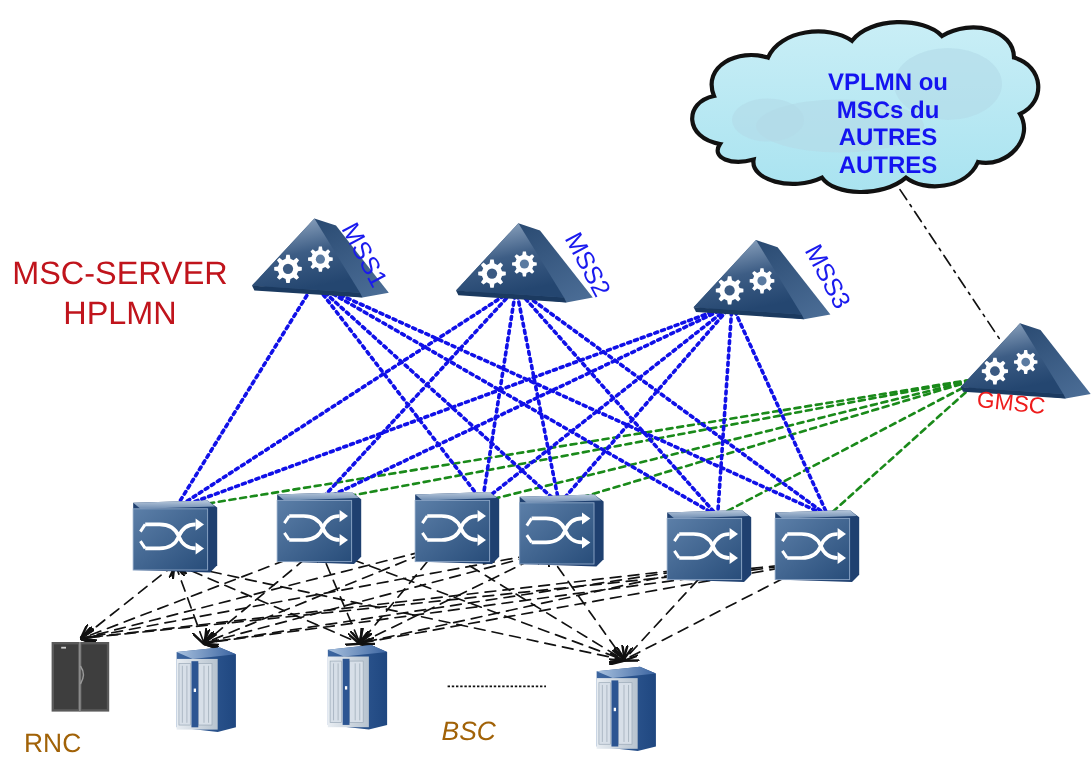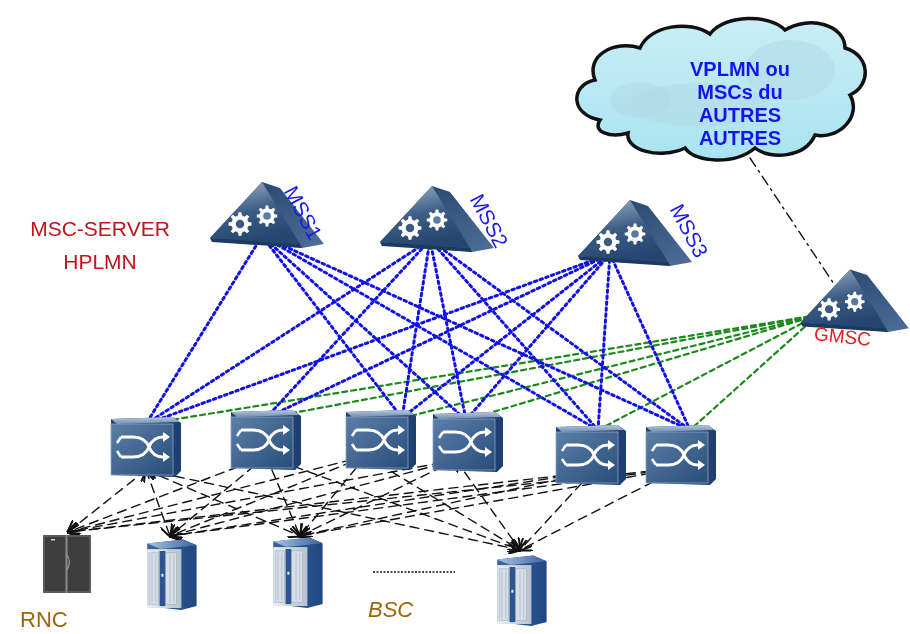--- a/index.html
+++ b/index.html
@@ -1,19 +1,19 @@
 <!DOCTYPE html>
 <html><head>
   <meta charset="utf-8">
   <style>
     html, body { margin: 0; padding: 0; background: #ffffff; }
     body { width: 910px; height: 634px; overflow: hidden; position: relative; font-family: "Liberation Sans", sans-serif; }
     #stage { position: absolute; left: 0; top: 0; width: 910px; height: 634px; }
     .lbl { position: absolute; font-family: "Liberation Sans", sans-serif; white-space: nowrap; }
-    .pool { left: 2px; top: 212px; width: 196px; text-align: center; color: #c0141c; font-size: 21px; line-height: 33px; }
+    .pool { left: 2px; top: 212px; width: 196px; text-align: center; color: #c0141c; font-size: 27px; line-height: 33px; }
     .mss { color: #1a1aee; font-size: 21px; transform: rotate(62deg); transform-origin: left top; }
     .gmsc { left: 814px; top: 326px; color: #ee1c1c; font-size: 19px; transform: rotate(6deg); }
     .cloud-text { left: 650px; top: 58px; width: 180px; text-align: center; color: #1414f0; font-weight: bold; font-size: 20px; line-height: 23px; }
     .bottom { color: #a16207; font-size: 22px; }
   </style>
 </head>
 <body>
 
 <svg id="stage" width="910" height="634" viewBox="0 0 910 634" xmlns="http://www.w3.org/2000/svg">
   <defs>

